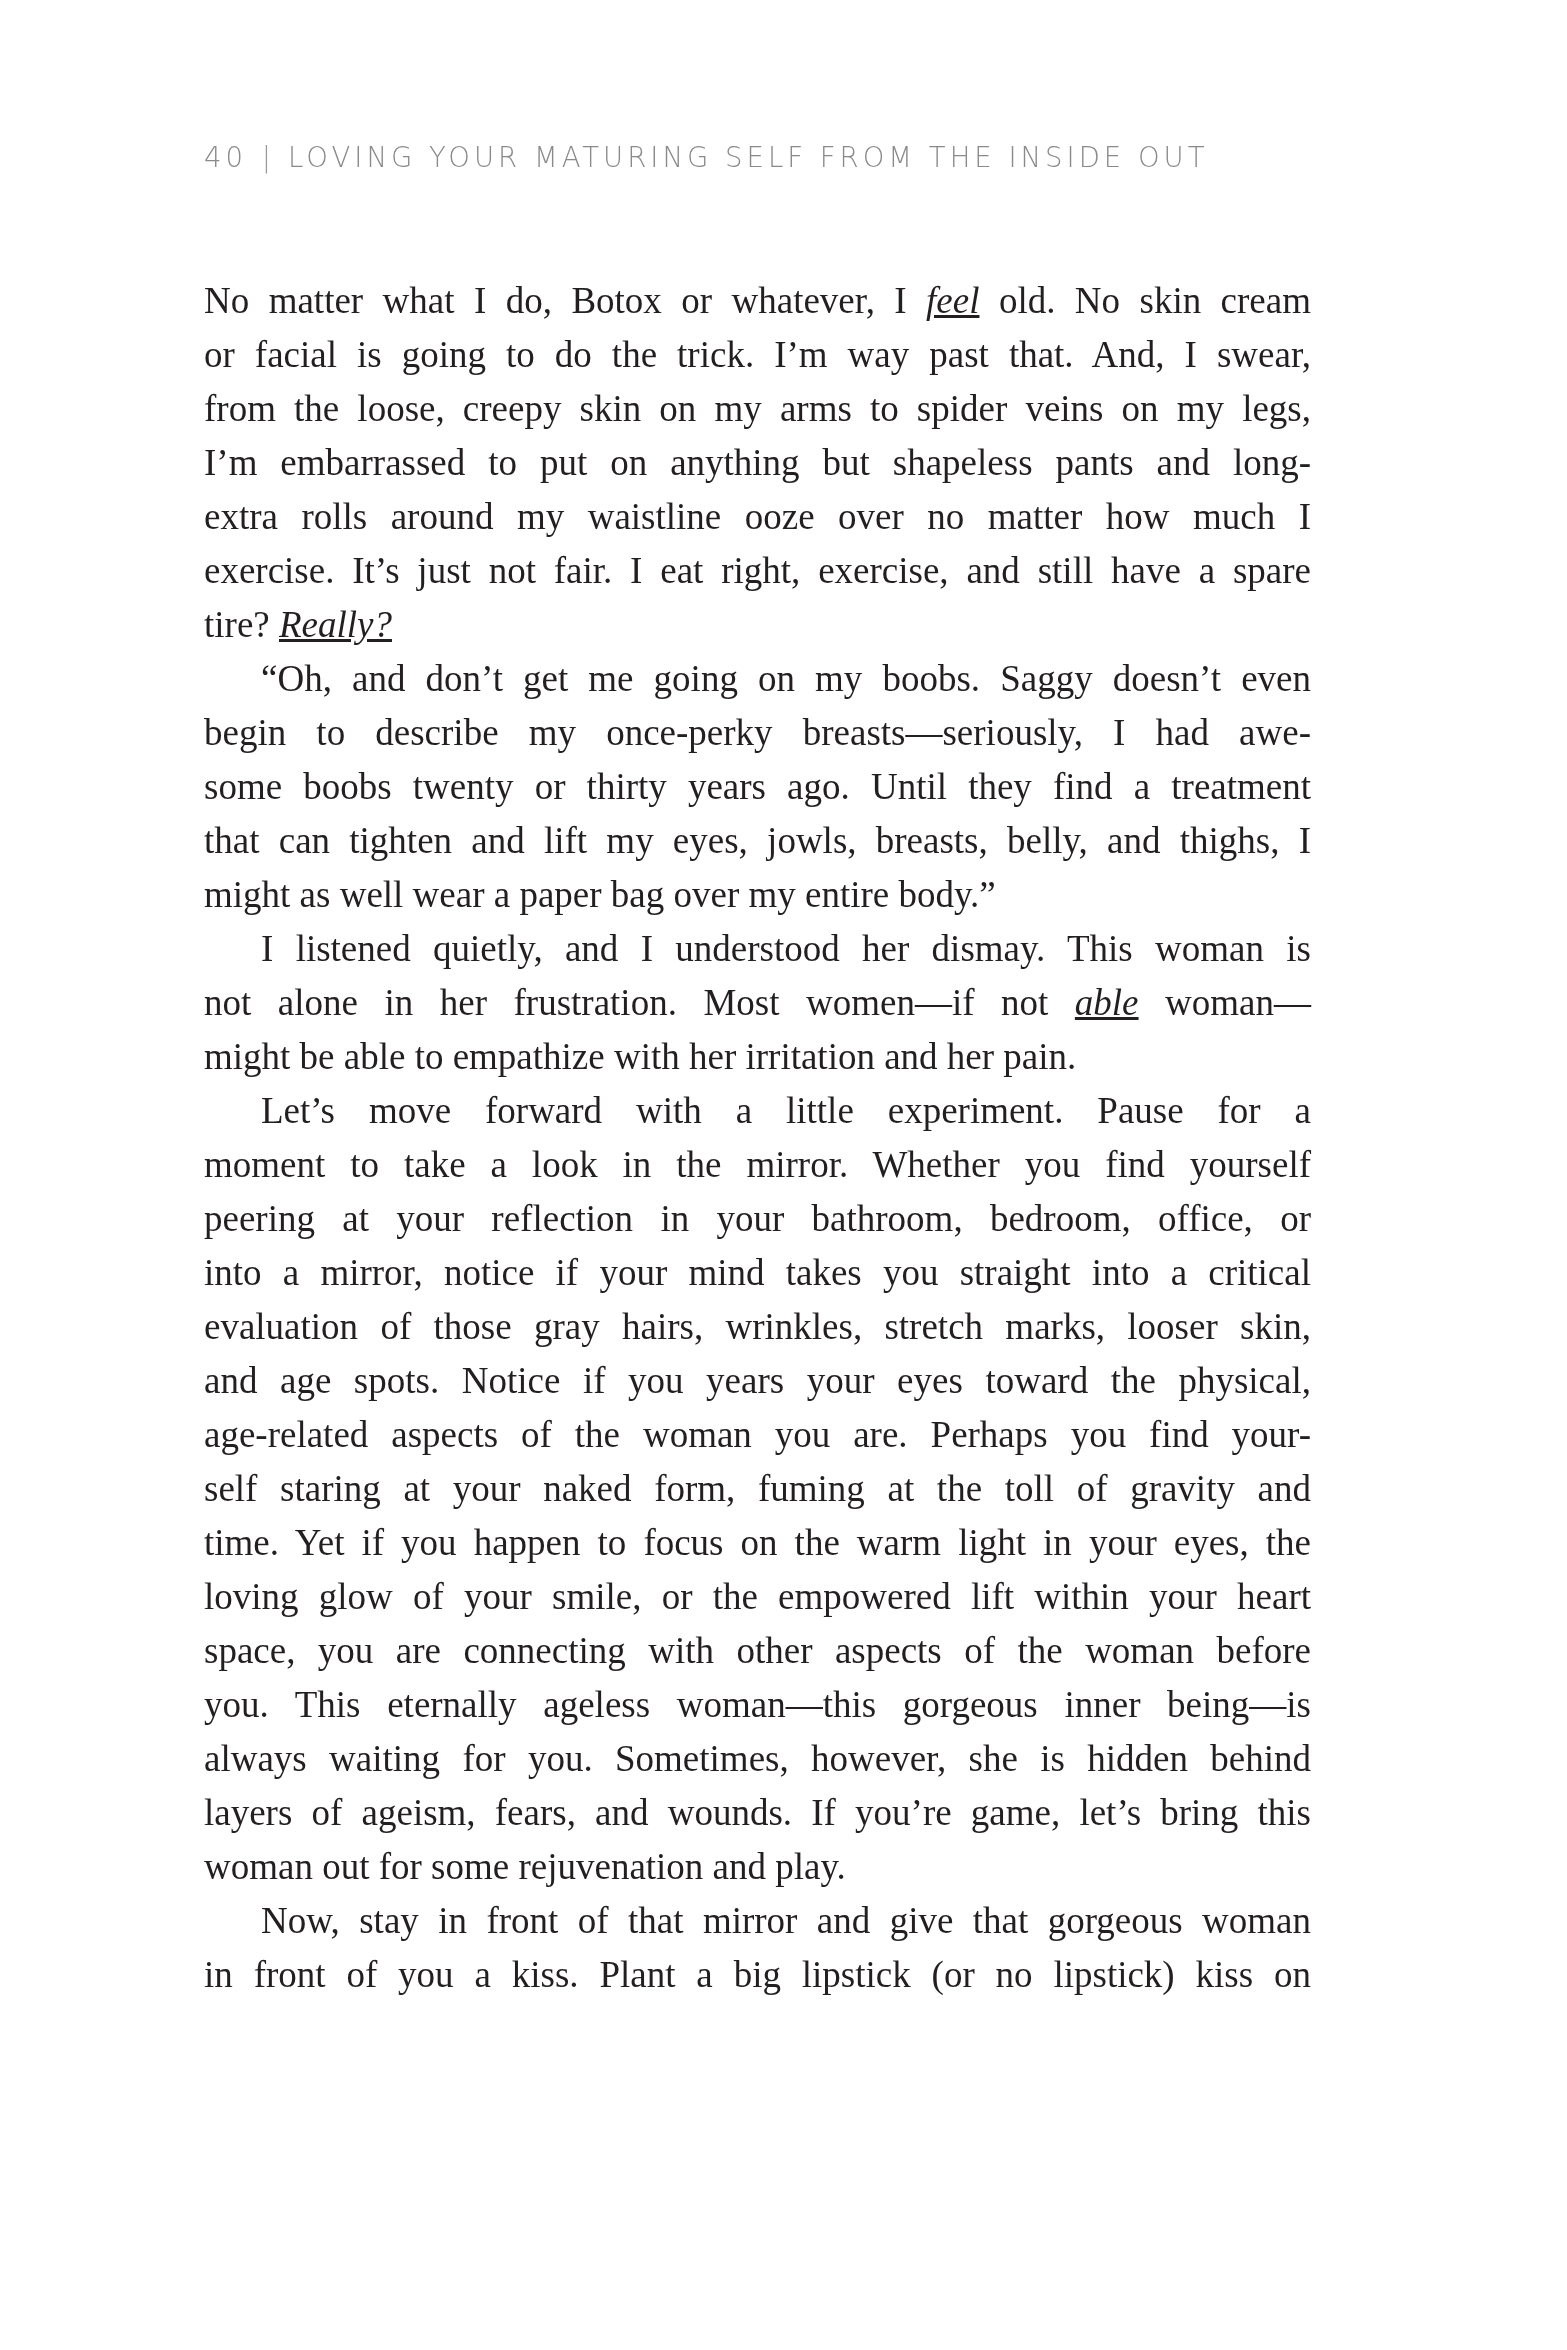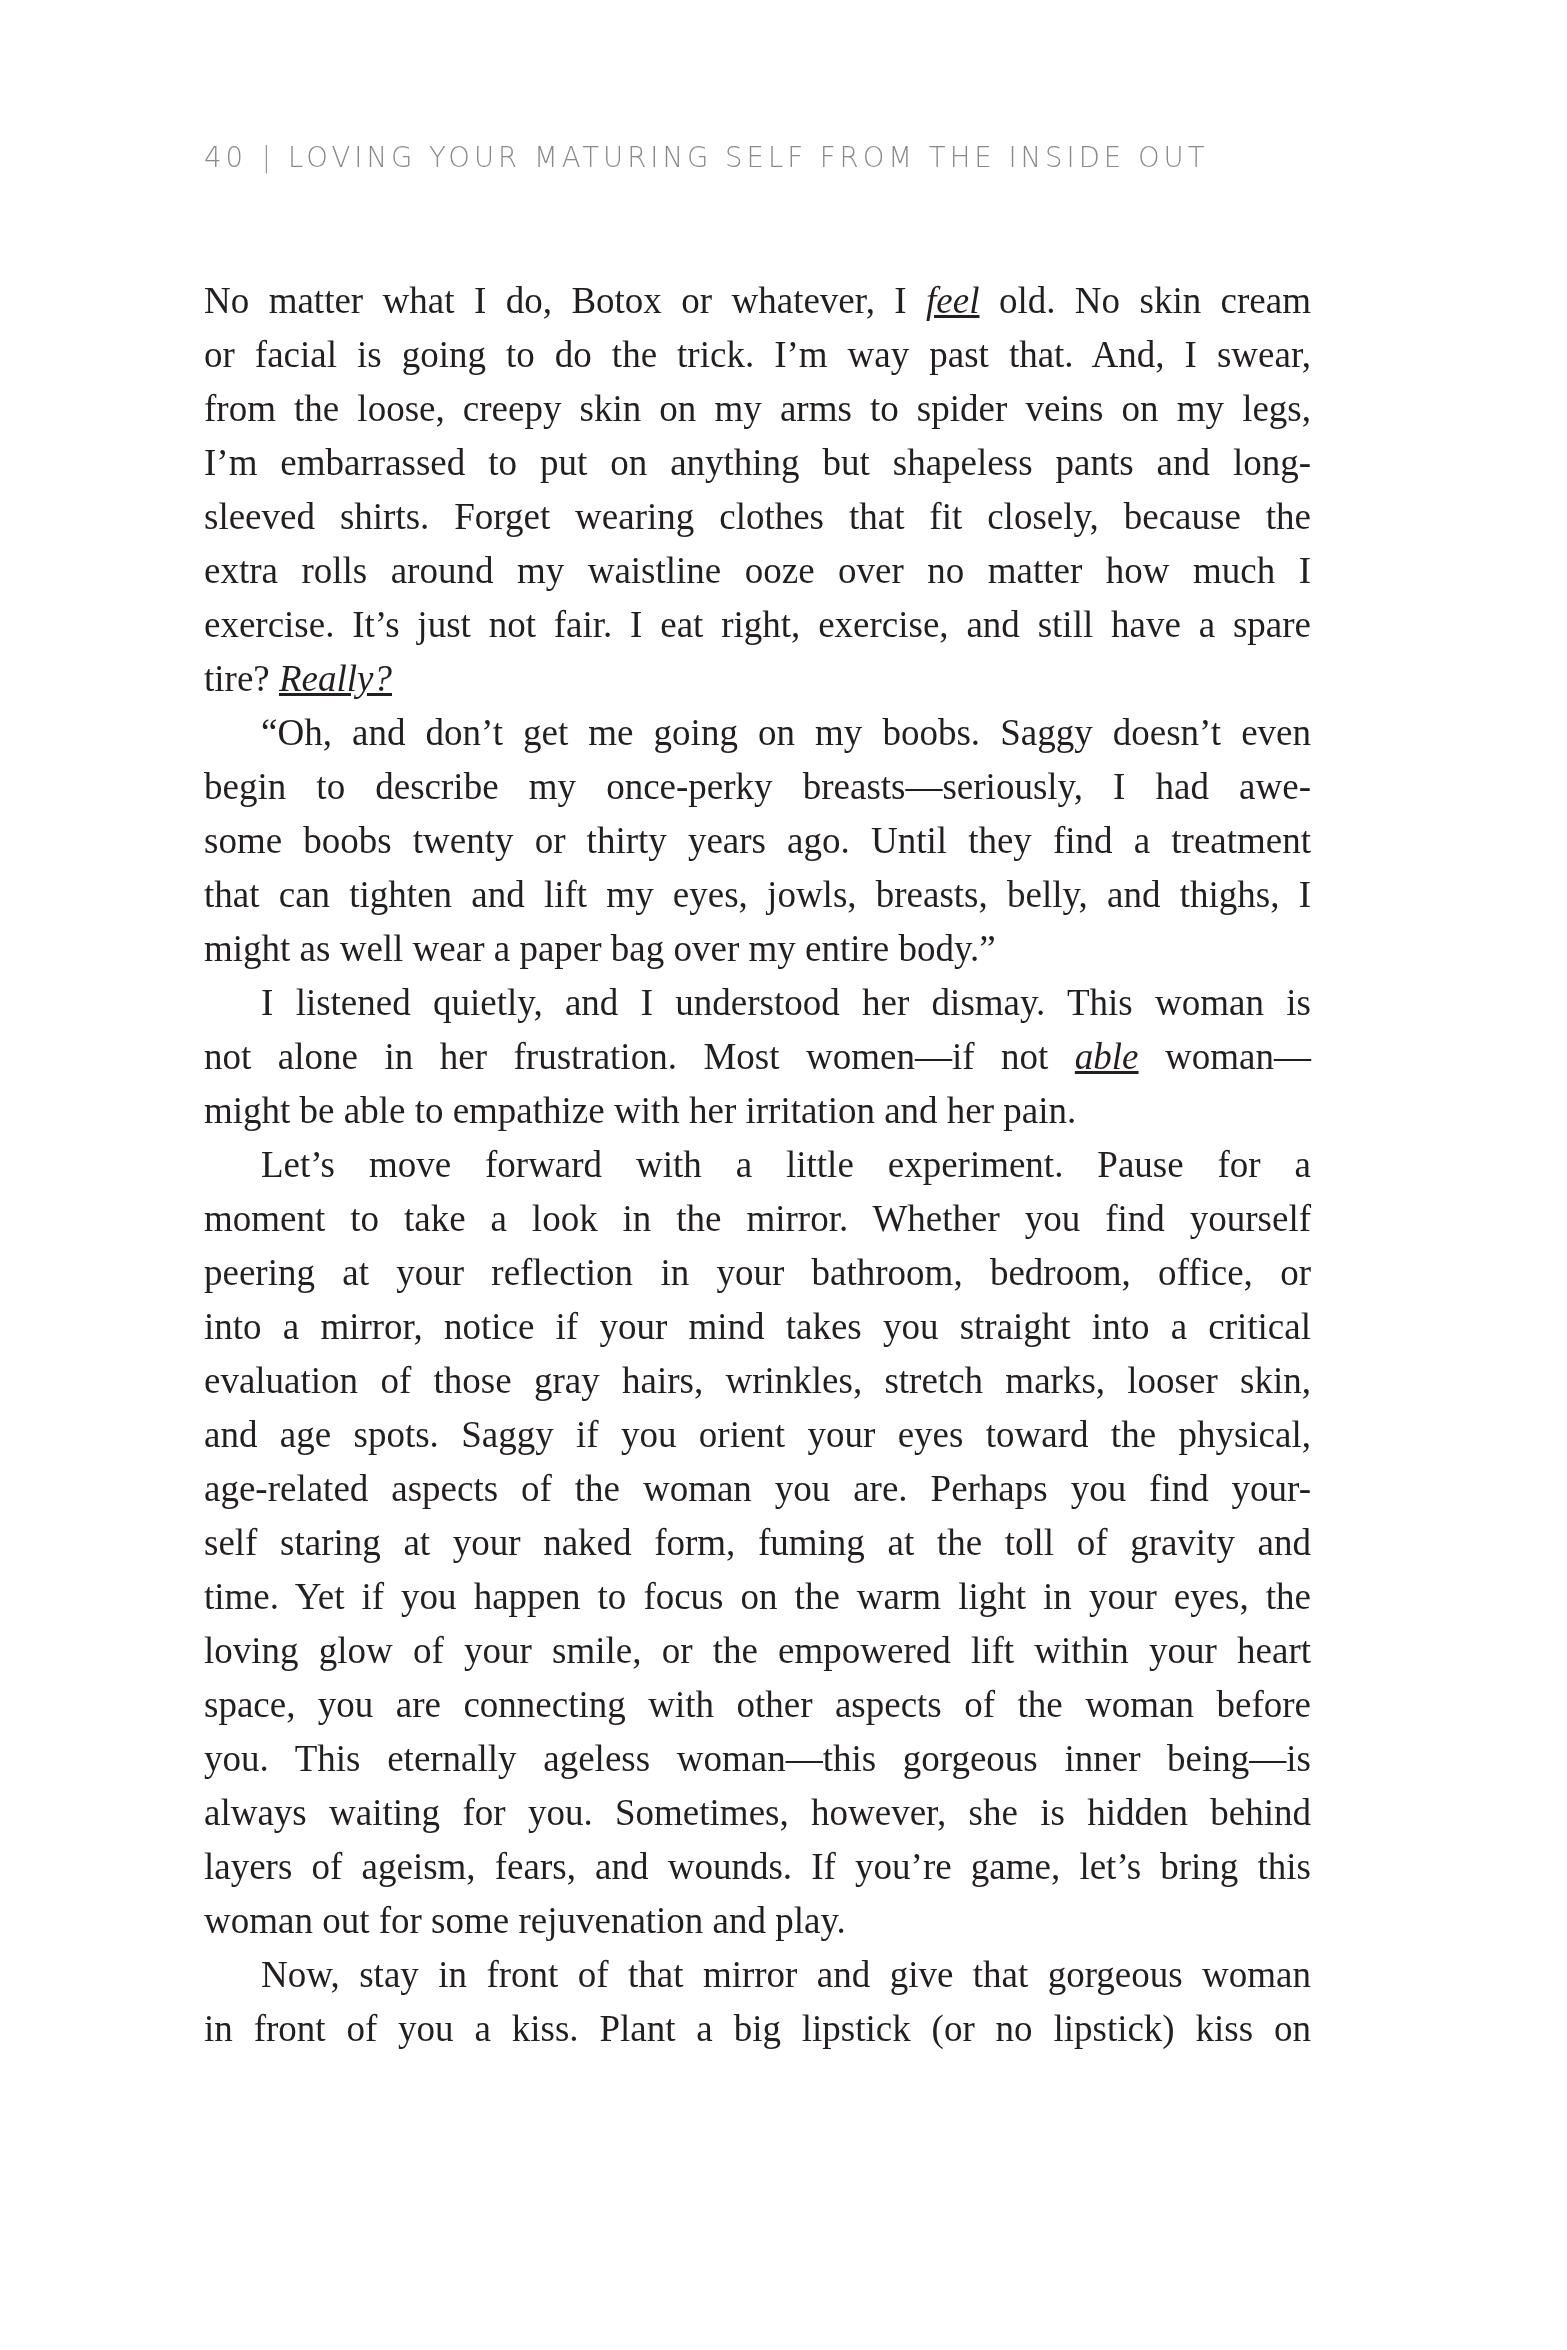--- a/index.html
+++ b/index.html
@@ -64,38 +64,37 @@
 <div class="page">
   <div class="running-head">
     <span class="folio">40</span><span class="sep">|</span><span>LOVING YOUR MATURING SELF FROM THE INSIDE OUT</span>
   </div>
 
   <div class="body-text" id="body-text">
       <div class="line">No matter what I do, Botox or whatever, I <em>feel</em> old. No skin cream</div>
       <div class="line">or facial is going to do the trick. I’m way past that. And, I swear,</div>
       <div class="line">from the loose, creepy skin on my arms to spider veins on my legs,</div>
       <div class="line">I’m embarrassed to put on anything but shapeless pants and long-</div>
-      <div class="line">sleeved shirts. Forget wearing clothes that fit closely, because the</div>
       <div class="line">extra rolls around my waistline ooze over no matter how much I</div>
       <div class="line">exercise. It’s just not fair. I eat right, exercise, and still have a spare</div>
       <div class="line last">tire? <em>Really?</em></div>
       <div class="line indent">“Oh, and don’t get me going on my boobs. Saggy doesn’t even</div>
       <div class="line">begin to describe my once-perky breasts—seriously, I had awe-</div>
       <div class="line">some boobs twenty or thirty years ago. Until they find a treatment</div>
       <div class="line">that can tighten and lift my eyes, jowls, breasts, belly, and thighs, I</div>
       <div class="line last">might as well wear a paper bag over my entire body.”</div>
       <div class="line indent">I listened quietly, and I understood her dismay. This woman is</div>
       <div class="line">not alone in her frustration. Most women—if not <em>able</em> woman—</div>
       <div class="line last">might be able to empathize with her irritation and her pain.</div>
       <div class="line indent">Let’s move forward with a little experiment. Pause for a</div>
       <div class="line">moment to take a look in the mirror. Whether you find yourself</div>
       <div class="line">peering at your reflection in your bathroom, bedroom, office, or</div>
       <div class="line">into a mirror, notice if your mind takes you straight into a critical</div>
       <div class="line">evaluation of those gray hairs, wrinkles, stretch marks, looser skin,</div>
-      <div class="line">and age spots. Saggy if you orient your eyes toward the physical,</div>
+      <div class="line">and age spots. Notice if you years your eyes toward the physical,</div>
       <div class="line">age-related aspects of the woman you are. Perhaps you find your-</div>
       <div class="line">self staring at your naked form, fuming at the toll of gravity and</div>
       <div class="line">time. Yet if you happen to focus on the warm light in your eyes, the</div>
       <div class="line">loving glow of your smile, or the empowered lift within your heart</div>
       <div class="line">space, you are connecting with other aspects of the woman before</div>
       <div class="line">you. This eternally ageless woman—this gorgeous inner being—is</div>
       <div class="line">always waiting for you. Sometimes, however, she is hidden behind</div>
       <div class="line">layers of ageism, fears, and wounds. If you’re game, let’s bring this</div>
       <div class="line last">woman out for some rejuvenation and play.</div>
       <div class="line indent">Now, stay in front of that mirror and give that gorgeous woman</div>

